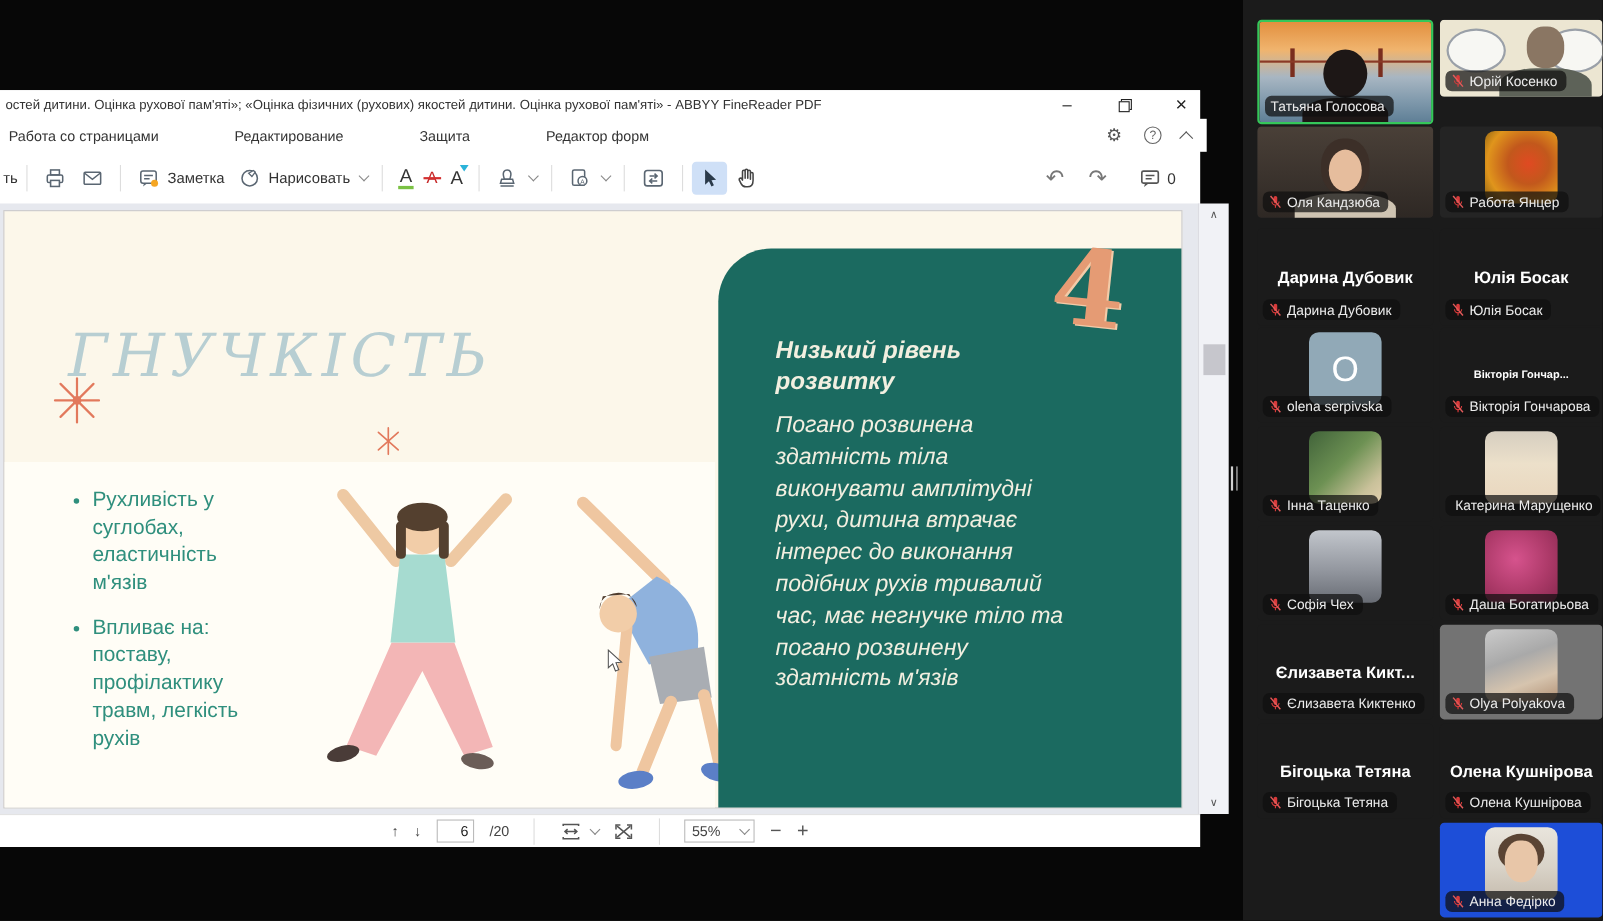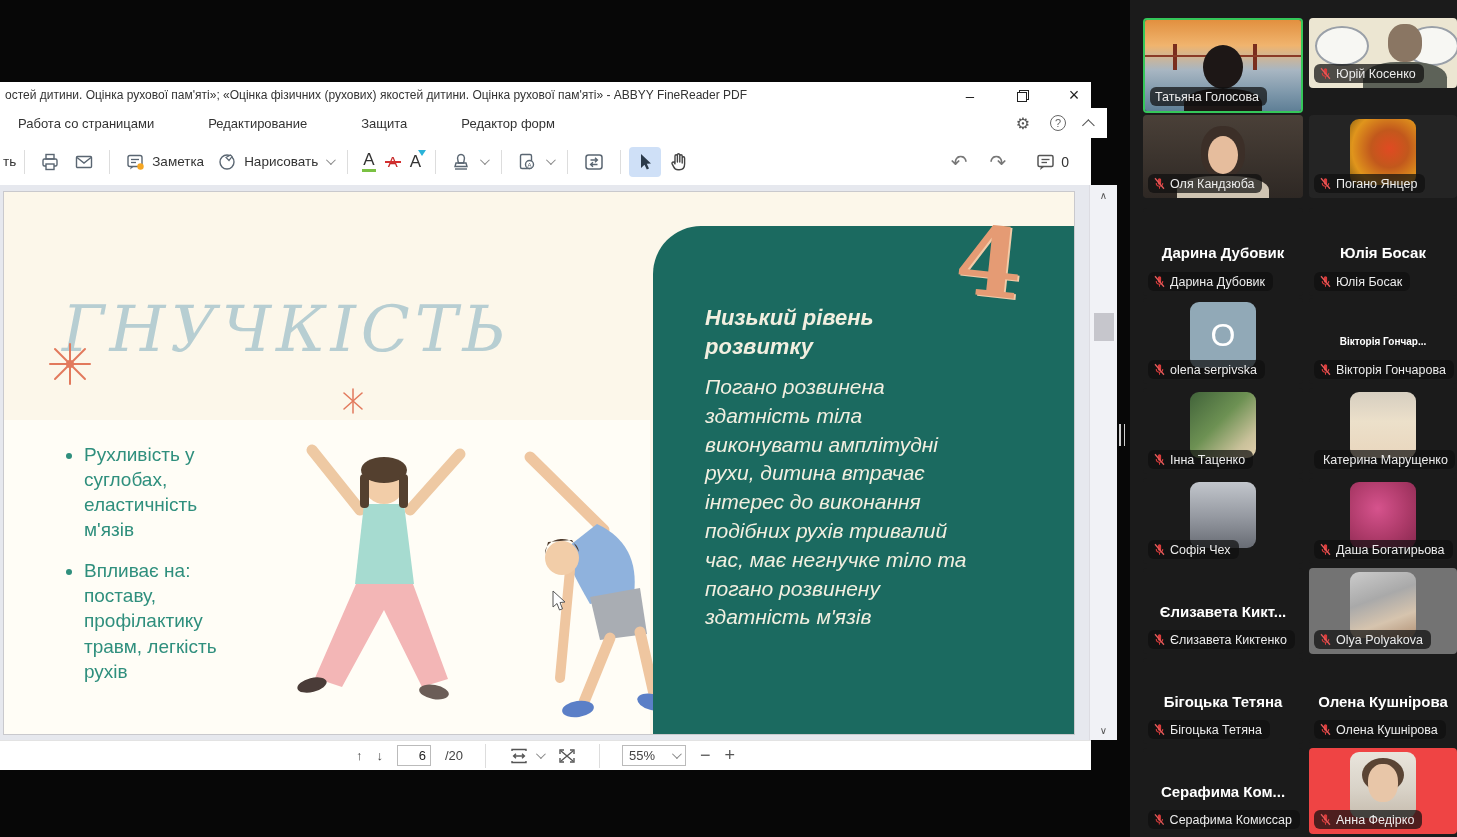--- a/index.html
+++ b/index.html
@@ -9,21 +9,21 @@
   
   .app{position:absolute;left:0;top:82px;width:1091px;height:688px;background:#fff;}
   .titlebar{position:absolute;left:0;top:0;width:100%;height:26px;background:#fff;display:flex;align-items:center;}
   .titlebar .title{font-size:12px;color:#333;padding-left:5px;white-space:nowrap;overflow:hidden;}
   .win-controls{position:absolute;right:8px;top:0;height:26px;display:flex;align-items:center;gap:34px;}
   .wc{width:18px;height:18px;display:flex;align-items:center;justify-content:center;color:#222;font-size:15px;cursor:default;}
   .restore-glyph{position:relative;width:10px;height:10px;}
   .restore-glyph:before{content:"";position:absolute;left:2px;top:0;width:8px;height:8px;border:1px solid #222;}
   .restore-glyph:after{content:"";position:absolute;left:0;top:2px;width:8px;height:8px;border:1px solid #222;background:#fff;}
 
-  .menubar{position:absolute;left:16px;top:26px;width:100%;height:30px;background:#fff;display:flex;align-items:center;gap:54px;padding-left:2px;font-size:13px;color:#333;}
+  .menubar{position:absolute;left:6px;top:26px;width:100%;height:30px;background:#fff;display:flex;align-items:center;gap:69px;padding-left:2px;font-size:13px;color:#333;}
   .menu-item{cursor:default;}
   .menubar-right{position:absolute;right:12px;top:0;height:30px;display:flex;align-items:center;gap:20px;color:#555;}
   .gear{font-size:16px;color:#555;}
   .help-circ{width:16px;height:16px;border:1.4px solid #666;border-radius:50%;font-size:11px;display:flex;align-items:center;justify-content:center;color:#666;}
   .chev-up{width:9px;height:9px;border-left:1.6px solid #555;border-top:1.6px solid #555;transform:rotate(45deg) translateY(3px);}
 
   .toolbar{position:absolute;left:0;top:56px;width:100%;height:47px;background:#fff;display:flex;align-items:center;font-size:13.5px;color:#333;}
   .tb{display:flex;align-items:center;gap:6px;padding:5px 6px;border-radius:4px;cursor:default;}
   .tb.selected{background:#cfe0f7;}
   .tdiv{width:1px;height:24px;background:#ddd;margin:0 8px;}
@@ -35,21 +35,21 @@
   .a-red:after{content:"";position:absolute;left:-3px;right:-3px;top:45%;height:2px;background:#d32f2f;}
   .a-caret{font-size:17px;color:#333;position:relative;line-height:1;}
   .a-caret:after{content:"";position:absolute;right:-5px;top:-3px;width:0;height:0;border-left:4px solid transparent;border-right:4px solid transparent;border-top:6px solid #2bb3d9;}
   .toolbar-right{margin-left:auto;display:flex;align-items:center;gap:22px;padding-right:16px;}
   .u-glyph{font-size:20px;color:#777;line-height:1;}
 
   
   .viewer{position:absolute;left:0;top:103px;width:100%;height:555px;background:#e6e8ee;}
   .page{position:absolute;left:3px;top:6px;width:1072px;height:544px;background:#fcf7ea;border:1px solid #c9c9cd;overflow:hidden;}
   .lower-panel{position:absolute;left:0;top:228px;width:646px;height:316px;background:#fffdf6;}
-  .slide-title{position:absolute;left:58px;top:100px;font-family:"DejaVu Serif",serif;font-style:italic;font-size:64px;letter-spacing:5px;color:#b7ced2;white-space:nowrap;}
+  .slide-title{position:absolute;left:58px;top:100px;font-family:"DejaVu Serif",serif;font-style:italic;font-size:54px;letter-spacing:5px;color:#b7ced2;white-space:nowrap;}
   .sparkle{position:absolute;}
   .bullets{position:absolute;left:60px;top:250px;width:185px;margin:0;padding-left:20px;color:#2f8f7d;font-size:19px;line-height:1.32;}
   .bullets li{margin-bottom:16px;}
   .teal-box{position:absolute;left:649px;top:34px;width:423px;height:510px;background:#1b6a60;border-radius:48px 0 0 0;}
   .box-text{position:absolute;left:52px;top:78px;width:268px;font-family:"DejaVu Serif",serif;font-style:italic;color:#f2efe0;}
   .box-title{font-size:22px;font-weight:bold;line-height:1.3;margin-bottom:12px;}
   .box-body{font-size:21px;line-height:1.37;}
   .slide-number{position:absolute;left:952px;top:14px;font-family:"DejaVu Serif",serif;font-size:96px;color:#e59b74;transform:rotate(6deg);font-weight:bold;text-shadow:2px 1px 0 #f3cba8;}
   .illustration{position:absolute;left:258px;top:240px;}
 
@@ -393,21 +393,21 @@
     </div>
     <div class="tile" style="left:179px;top:115px;width:148px;height:83px;">
       <div class="avatar av-autumn"></div>
       <div class="nametag">
         <svg width="13" height="13" viewBox="0 0 16 16">
             <path d="M8 1.5c-1.2 0-2 .9-2 2v4c0 1.1.8 2 2 2s2-.9 2-2v-4c0-1.1-.8-2-2-2z" fill="#d93a3a"></path>
             <path d="M4 7.5c0 2.2 1.8 4 4 4s4-1.8 4-4" stroke="#d93a3a" fill="none" stroke-width="1.3"></path>
             <line x1="8" y1="11.5" x2="8" y2="14.5" stroke="#d93a3a" stroke-width="1.3"></line>
             <line x1="2.5" y1="1.5" x2="13.5" y2="14.5" stroke="#e35b5b" stroke-width="1.6"></line>
           </svg>
-        <span>Погано Янцер</span>
+        <span>Работа Янцер</span>
       </div>
     </div>
 
     <div class="tile" style="left:13px;top:208px;width:160px;height:88px;background:#1b1b1b;">
       <div class="big-name">Дарина Дубовик</div>
       <div class="nametag">
         <svg width="13" height="13" viewBox="0 0 16 16">
             <path d="M8 1.5c-1.2 0-2 .9-2 2v4c0 1.1.8 2 2 2s2-.9 2-2v-4c0-1.1-.8-2-2-2z" fill="#d93a3a"></path>
             <path d="M4 7.5c0 2.2 1.8 4 4 4s4-1.8 4-4" stroke="#d93a3a" fill="none" stroke-width="1.3"></path>
             <line x1="8" y1="11.5" x2="8" y2="14.5" stroke="#d93a3a" stroke-width="1.3"></line>
@@ -547,33 +547,21 @@
         <svg width="13" height="13" viewBox="0 0 16 16">
             <path d="M8 1.5c-1.2 0-2 .9-2 2v4c0 1.1.8 2 2 2s2-.9 2-2v-4c0-1.1-.8-2-2-2z" fill="#d93a3a"></path>
             <path d="M4 7.5c0 2.2 1.8 4 4 4s4-1.8 4-4" stroke="#d93a3a" fill="none" stroke-width="1.3"></path>
             <line x1="8" y1="11.5" x2="8" y2="14.5" stroke="#d93a3a" stroke-width="1.3"></line>
             <line x1="2.5" y1="1.5" x2="13.5" y2="14.5" stroke="#e35b5b" stroke-width="1.6"></line>
           </svg>
         <span>Олена Кушнірова</span>
       </div>
     </div>
 
-    <div class="tile" style="left:13px;top:748px;width:160px;height:86px;background:#1b1b1b;">
-      <div class="big-name">Серафима Ком...</div>
-      <div class="nametag">
-        <svg width="13" height="13" viewBox="0 0 16 16">
-            <path d="M8 1.5c-1.2 0-2 .9-2 2v4c0 1.1.8 2 2 2s2-.9 2-2v-4c0-1.1-.8-2-2-2z" fill="#d93a3a"></path>
-            <path d="M4 7.5c0 2.2 1.8 4 4 4s4-1.8 4-4" stroke="#d93a3a" fill="none" stroke-width="1.3"></path>
-            <line x1="8" y1="11.5" x2="8" y2="14.5" stroke="#d93a3a" stroke-width="1.3"></line>
-            <line x1="2.5" y1="1.5" x2="13.5" y2="14.5" stroke="#e35b5b" stroke-width="1.6"></line>
-          </svg>
-        <span>Серафима Комиссар</span>
-      </div>
-    </div>
-    <div class="tile" style="left:179px;top:748px;width:148px;height:86px;background:#ef4444;">
+    <div class="tile" style="left:179px;top:748px;width:148px;height:86px;background:#1d4ed8;">
       <div class="avatar av-portrait2">
         <div class="person" style="left:0;right:0;bottom:0;height:60px;">
           <div class="head" style="bottom:16px;width:30px;height:38px;background:#e8c6a8;border-radius:46%;"></div>
           <div class="head" style="bottom:26px;width:42px;height:34px;background:#5a4434;z-index:-1;"></div>
         </div>
       </div>
       <div class="nametag">
         <svg width="13" height="13" viewBox="0 0 16 16">
             <path d="M8 1.5c-1.2 0-2 .9-2 2v4c0 1.1.8 2 2 2s2-.9 2-2v-4c0-1.1-.8-2-2-2z" fill="#d93a3a"></path>
             <path d="M4 7.5c0 2.2 1.8 4 4 4s4-1.8 4-4" stroke="#d93a3a" fill="none" stroke-width="1.3"></path>

